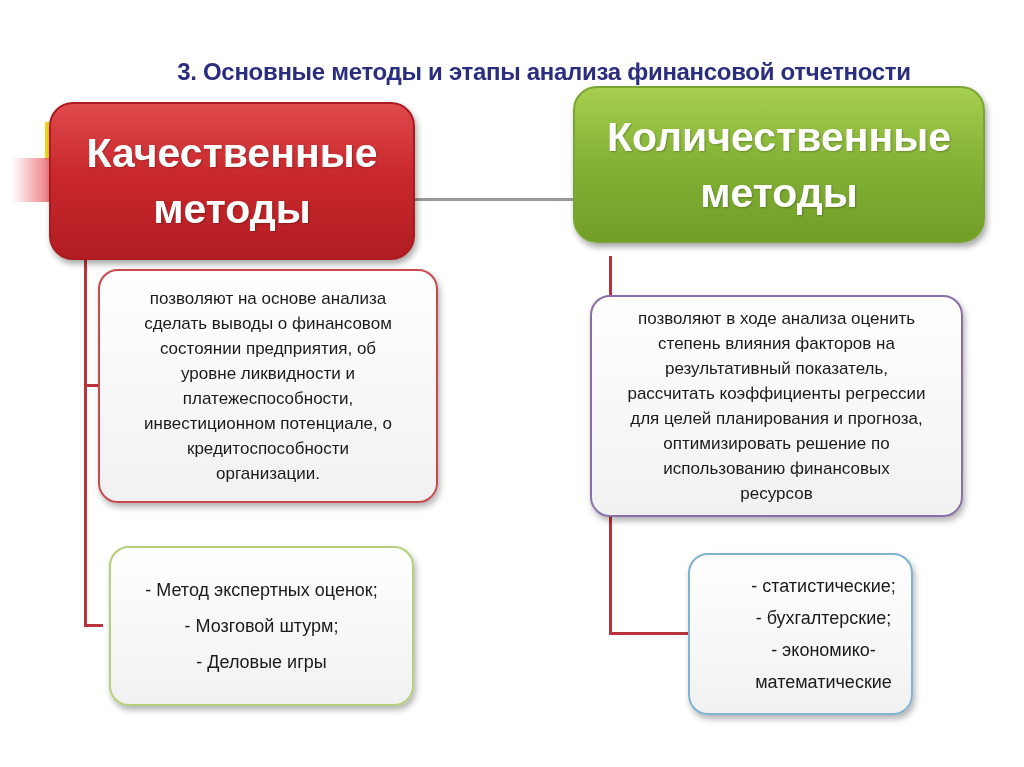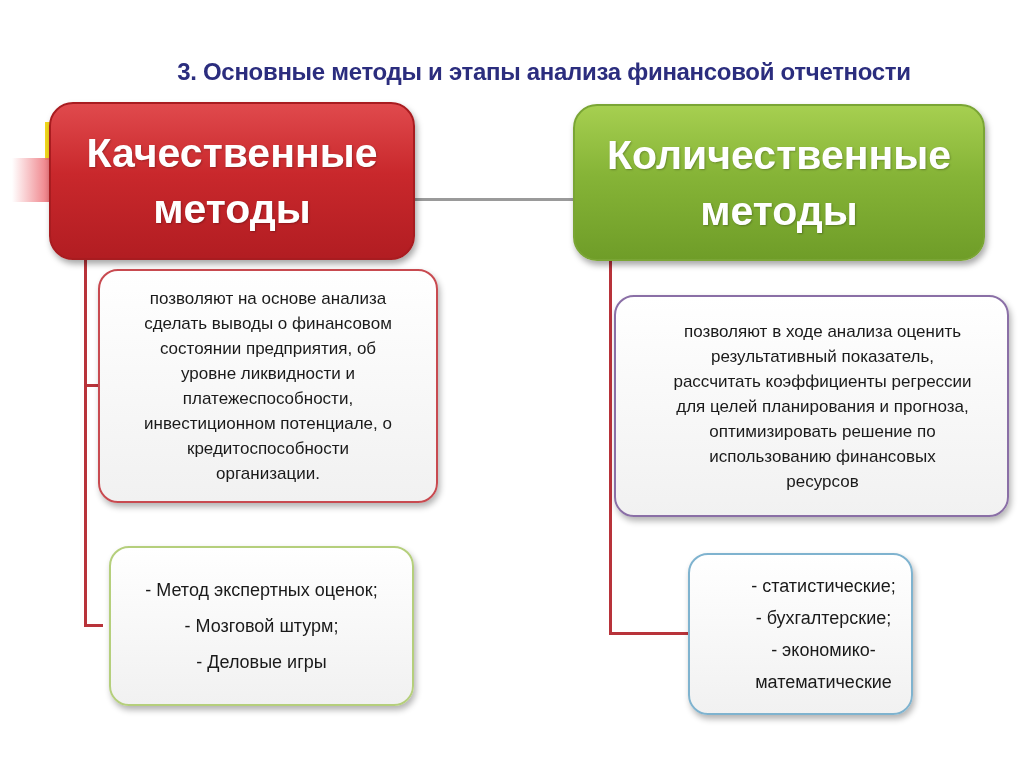--- a/index.html
+++ b/index.html
@@ -29,40 +29,40 @@
     box-shadow: 2px 4px 6px rgba(0,0,0,0.35);
     font-family: "Liberation Sans", sans-serif;
   }
   .header-box .l1, .header-box .l2 { font-size: 41px; line-height: 56px; text-shadow: 1px 1px 2px rgba(0,0,0,0.25); }
   .red {
     left: 49px; top: 102px; width: 362px; height: 154px;
     background: linear-gradient(to bottom, #e04a4d 0%, #c9282c 45%, #b21d22 100%);
     border: 2px solid #a81c20;
   }
   .green {
-    left: 573px; top: 104px; width: 408px; height: 153px;
+    left: 573px; top: 86px; width: 408px; height: 153px;
     background: linear-gradient(to bottom, #a6cf50 0%, #86b437 45%, #6f9d28 100%);
     border: 2px solid #7aa535;
   }
   .connector-h {
     position: absolute; left: 413px; top: 198px; width: 160px; height: 3px;
     background: #9a9a9a;
   }
   .vline { position: absolute; width: 3px; background: #b8333a; }
   .hline { position: absolute; height: 3px; background: #b8333a; }
   .text-box {
     position: absolute; border-radius: 20px; background: linear-gradient(to bottom, #ffffff, #f1f1f1);
     box-shadow: 2px 4px 6px rgba(0,0,0,0.3);
     text-align: center; color: #1a1a1a;
     display: flex; flex-direction: column; justify-content: center;
     font-family: "Liberation Sans", sans-serif;
   }
   .text-box .line { font-size: 17px; line-height: 25px; }
   .desc-red { left: 98px; top: 269px; width: 336px; height: 230px; border: 2px solid #c84a50; }
-  .desc-green { left: 614px; top: 295px; width: 369px; height: 218px; border: 2px solid #8a6fa6; padding-left: 22px; }
+  .desc-green { left: 590px; top: 295px; width: 369px; height: 218px; border: 2px solid #8a6fa6; }
   .list-red { left: 101px; top: 546px; width: 301px; height: 156px; border: 2px solid #b5cf7c; margin-left: 8px; }
   .list-red .line { font-size: 18px; line-height: 36px; }
   .list-green { left: 688px; top: 553px; width: 221px; height: 158px; border: 2px solid #7fb3cf; }
   .list-green .line { font-size: 18px; line-height: 32px; padding-left: 46px; }
 </style>
 </head>
 <body>
 
 <div class="title">3. Основные методы и этапы анализа финансовой отчетности</div>
 
@@ -91,20 +91,21 @@
   <div class="line">состоянии предприятия, об</div>
   <div class="line">уровне ликвидности и</div>
   <div class="line">платежеспособности,</div>
   <div class="line">инвестиционном потенциале, о</div>
   <div class="line">кредитоспособности</div>
   <div class="line">организации.</div>
 </div>
 
 <div class="text-box desc-green">
   <div class="line">позволяют в ходе анализа оценить</div>
+  <div class="line">степень влияния факторов на</div>
   <div class="line">результативный показатель,</div>
   <div class="line">рассчитать коэффициенты регрессии</div>
   <div class="line">для целей планирования и прогноза,</div>
   <div class="line">оптимизировать решение по</div>
   <div class="line">использованию финансовых</div>
   <div class="line">ресурсов</div>
 </div>
 
 <div class="text-box list-red">
   <div class="line">- Метод экспертных оценок;</div>

